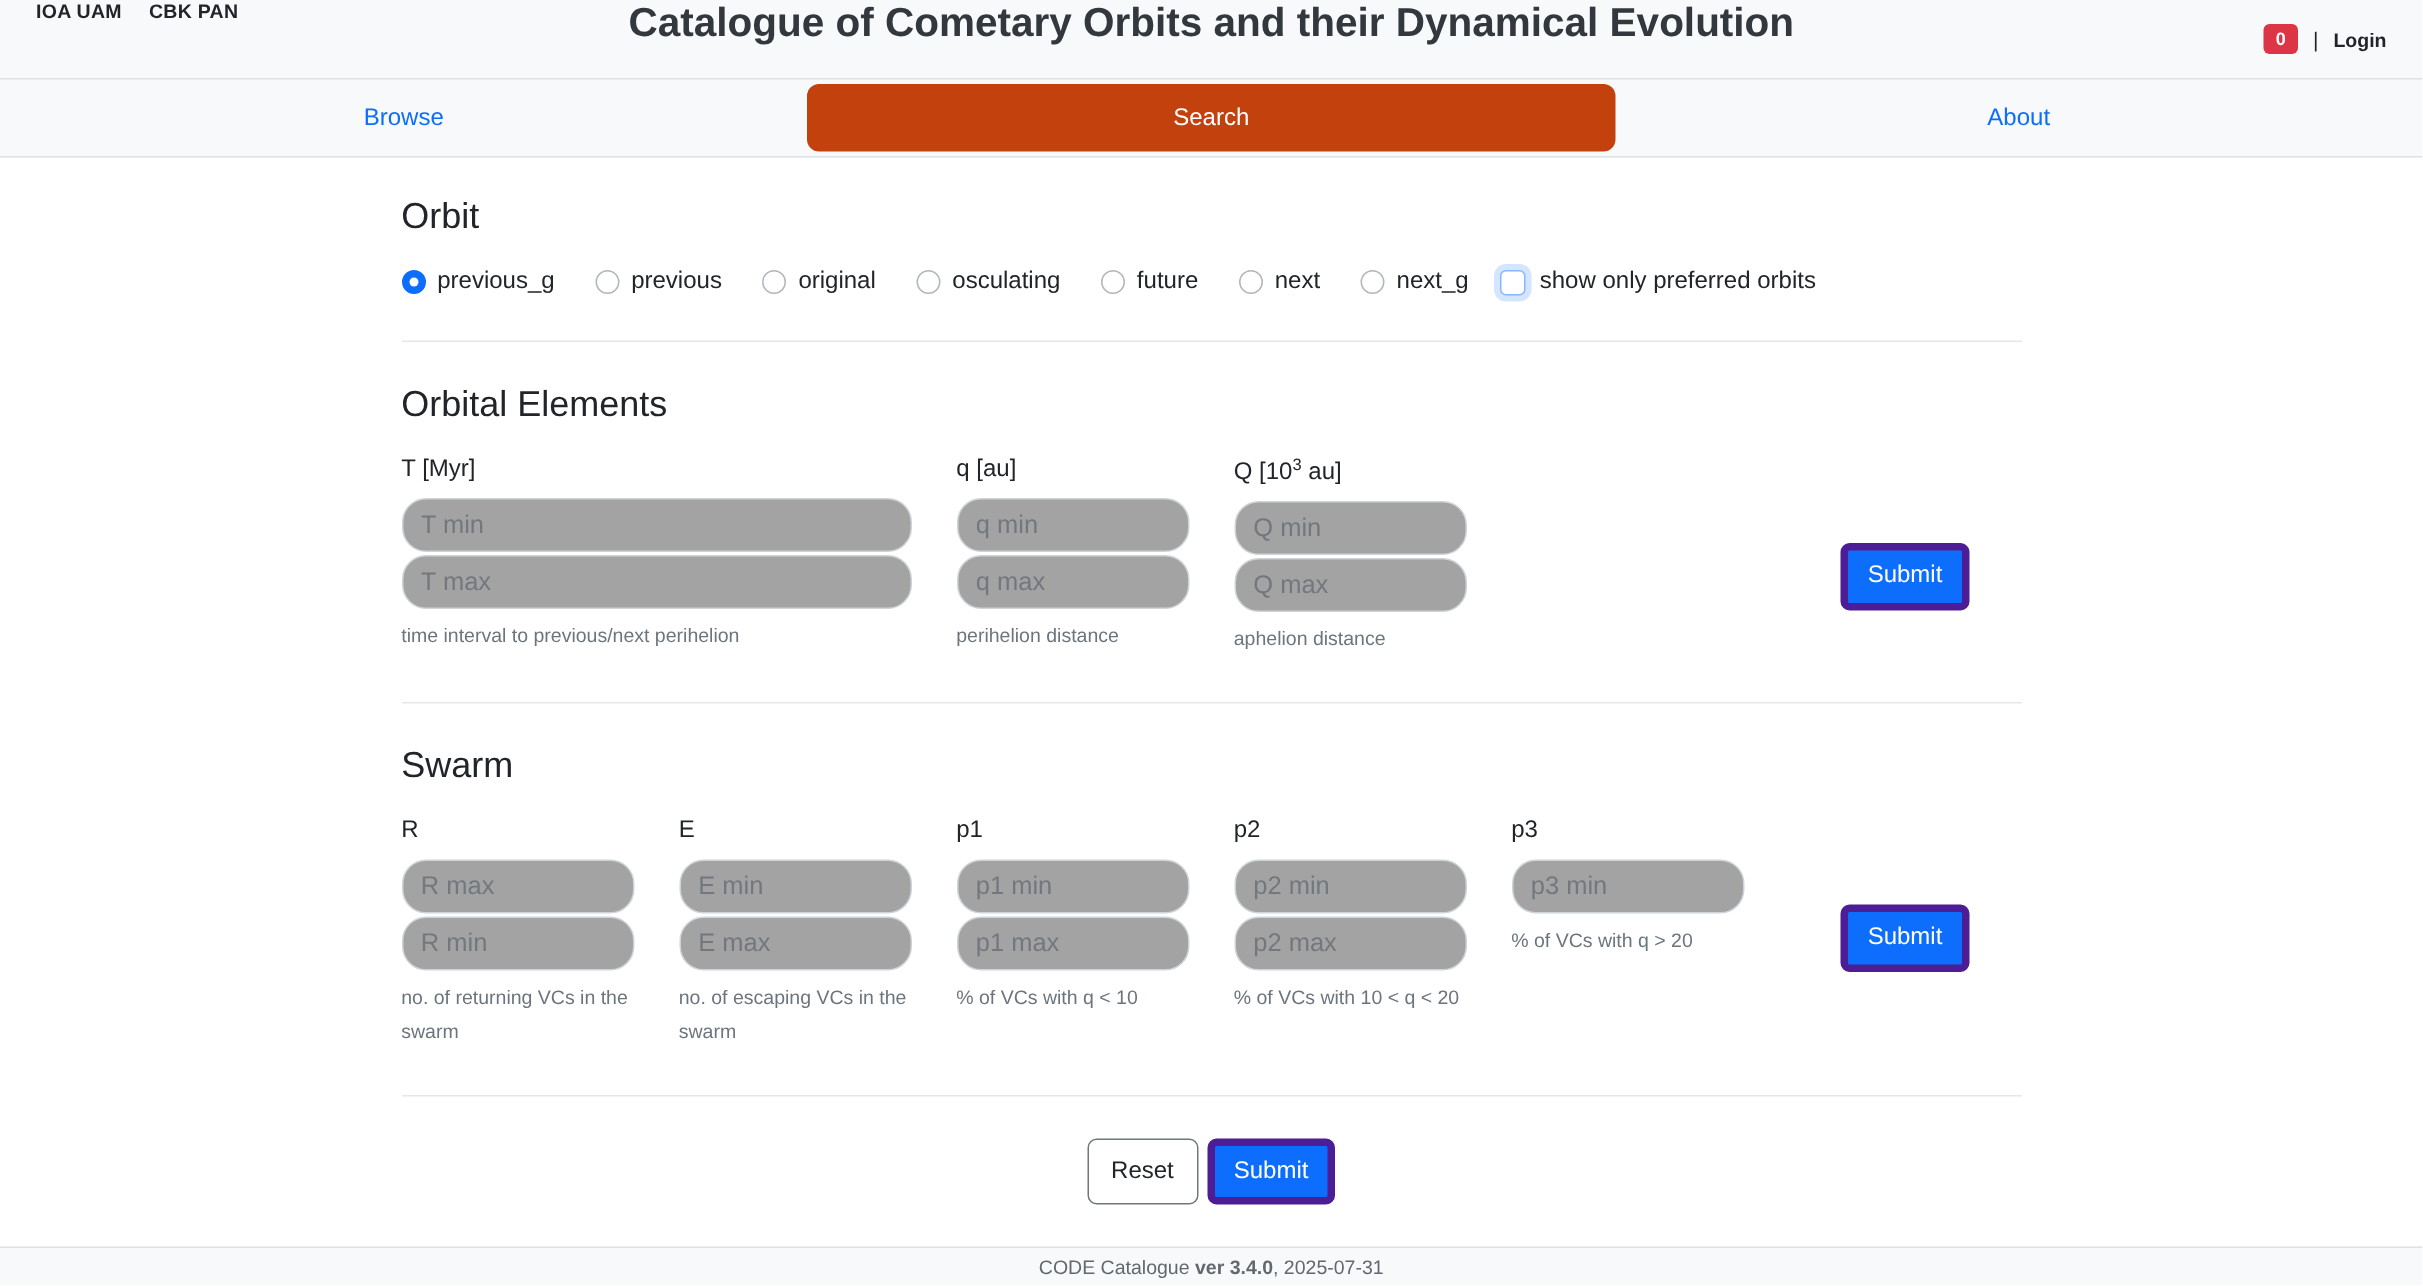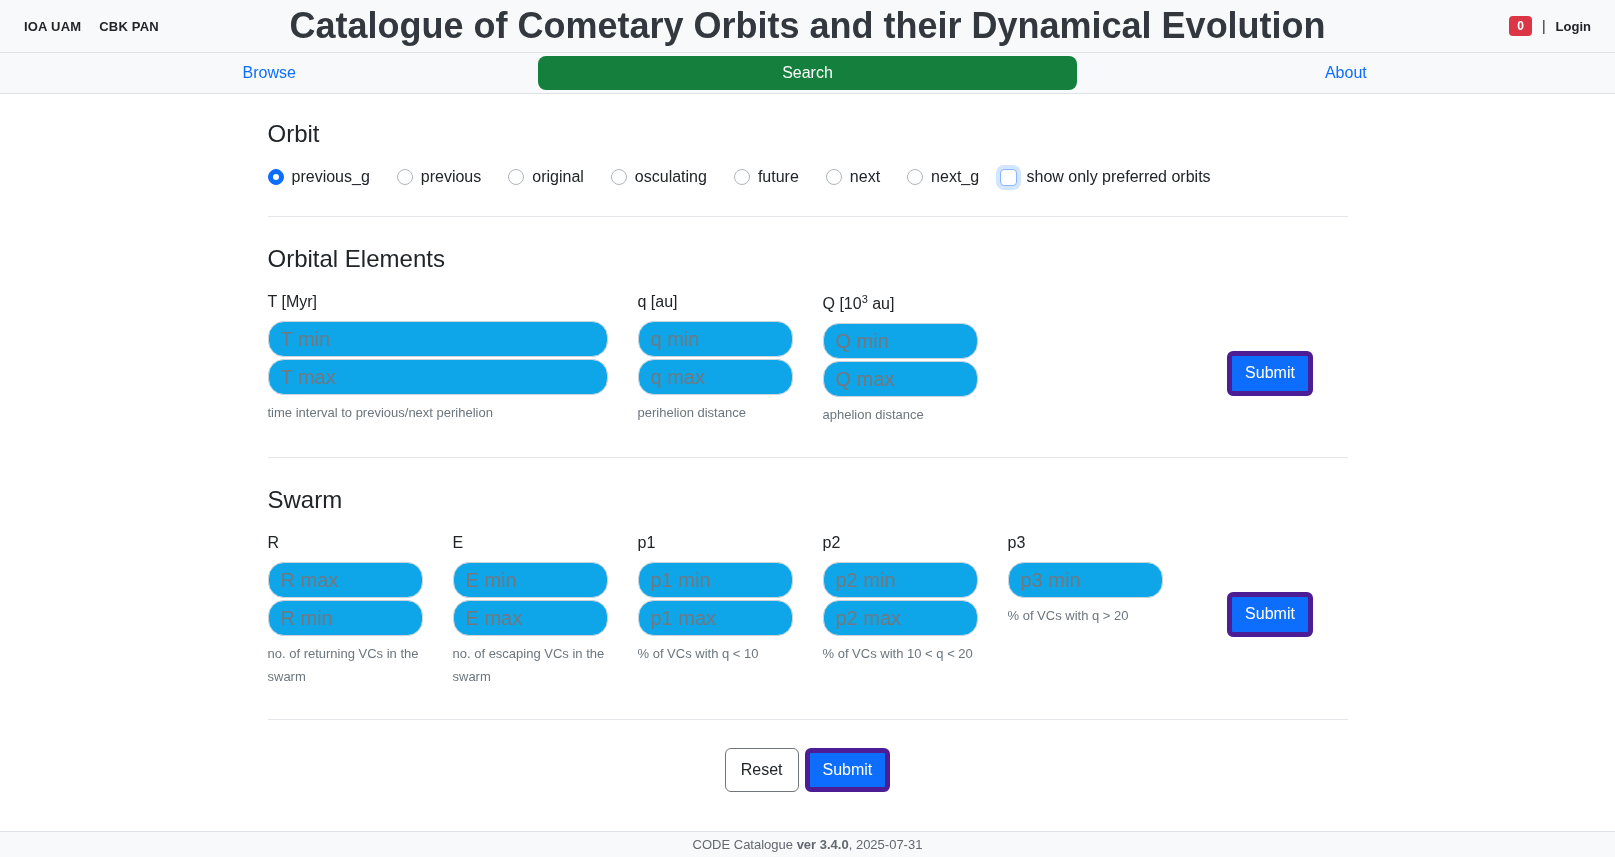--- a/index.html
+++ b/index.html
@@ -12,61 +12,60 @@
     flex-direction: column;
     overflow: hidden;
   }
 
   
   .header {
     background: #f8f9fa;
     height: 52px;
     position: relative;
     display: flex;
-    align-items: center;
     padding: 0 24px;
     flex: 0 0 auto;
   }
   .brand-links { display: flex; gap: 18px; }
   .brand-link {
     font-size: 13px; font-weight: bold; color: #212529;
     text-decoration: none; cursor: pointer; letter-spacing: .2px;
   }
   .page-title {
     position: absolute; left: 0; right: 0; text-align: center;
-    font-size: 36px; font-weight: bold; color: #32383e;
+    font-size: 27px; font-weight: bold; color: #32383e;
     pointer-events: none;
   }
   .header-right { margin-left: auto; display: flex; align-items: center; z-index: 2; }
   .badge {
     background: #dc3545; color: #fff; font-size: 12px; font-weight: bold;
     min-width: 23px; height: 20px; line-height: 20px; text-align: center;
     border-radius: 4px; display: inline-block; cursor: pointer;
   }
   .hdr-sep { margin: 0 10px; color: #212529; font-size: 14px; }
   .login-link { font-size: 13px; font-weight: bold; color: #212529; text-decoration: none; cursor: pointer; }
 
   
   .nav-tabs {
     flex: 0 0 auto;
     background: #f8f9fa;
     border-top: 1px solid #dee2e6;
     border-bottom: 1px solid #dee2e6;
     display: flex;
-    height: 42px;
+    height: 53px;
     padding: 3px 0;
     text-align: right;
   }
   .nav-tab {
     flex: 1 1 0;
     display: flex; align-items: center; justify-content: center;
     font-size: 16px; color: #0d6efd; cursor: pointer;
     border-radius: 8px;
   }
-  .nav-tab.active { background: #15803d; color: #ffffff; }
+  .nav-tab.active { background: #c2410c; color: #ffffff; }
 
   
   .main { flex: 1 1 auto; overflow: hidden; }
   .container { width: 1080px; margin: 0 auto; padding-top: 26px; }
 
   h2.section-heading { font-size: 24px; font-weight: normal; color: #212529; margin-bottom: 20px; }
 
   hr.divider { border: none; border-top: 1px solid #e4e7ea; margin: 30px 0 28px 0; }
 
   .grid6 {
@@ -94,22 +93,22 @@
     border: 1px solid #86b7fe; box-shadow: 0 0 0 4px rgba(13,110,253,0.18);
     flex: 0 0 auto;
   }
 
   
   .field { display: flex; flex-direction: column; }
   .field-label { font-size: 16px; color: #212529; margin-bottom: 10px; min-height: 18px; }
   .field-label sup { font-size: 11px; }
   .field input {
     width: 100%; height: 36px; border: 1px solid #ced4da; border-radius: 16px;
-    padding: 6px 12px; font-size: 20px; font-family: "Liberation Sans", sans-serif;
-    color: #212529; background: #0ea5e9; outline: none;
+    padding: 6px 12px; font-size: 17px; font-family: "Liberation Sans", sans-serif;
+    color: #212529; background: #a3a3a3; outline: none;
   }
   .field input + input { margin-top: 2px; }
   .field input::placeholder { color: #73787e; opacity: 1; }
   .field-help { font-size: 13px; color: #6c757d; margin-top: 7px; line-height: 1.75; }
 
   .col-span2 { grid-column: span 2; }
 
   .submit-col { grid-column: 6; display: flex; justify-content: center; align-items: flex-start; }
   .submit-col .btn-primary { margin-top: 58px; }
 

